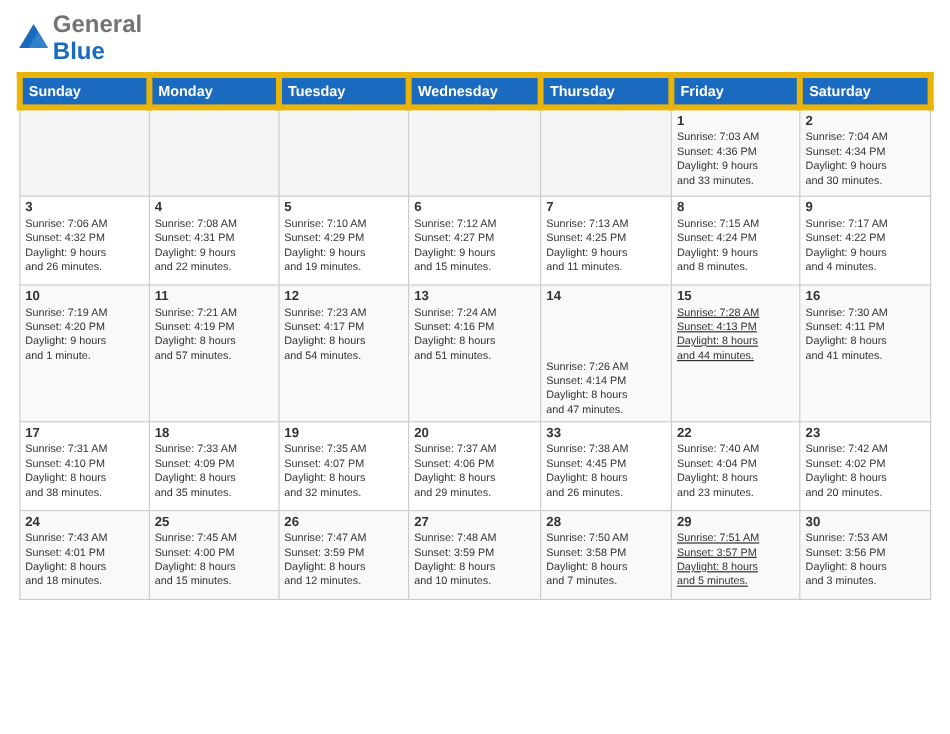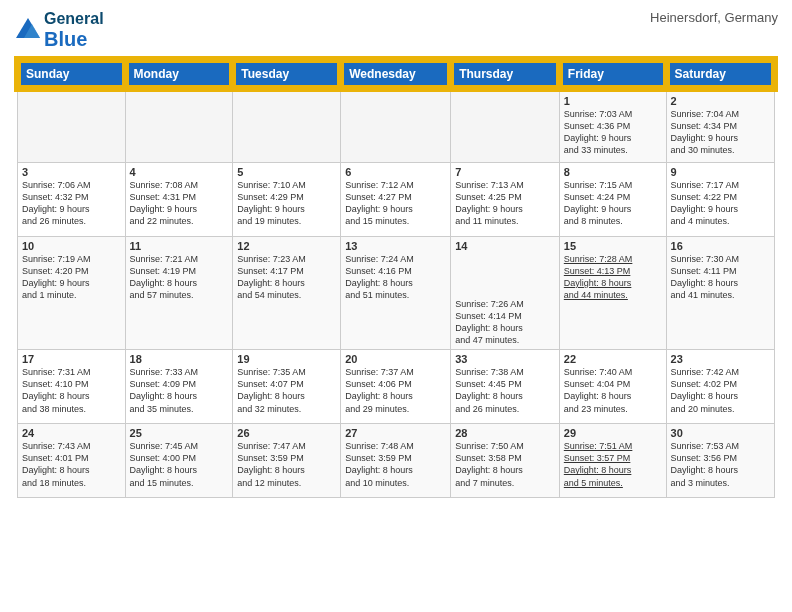--- a/index.html
+++ b/index.html
@@ -25,23 +25,23 @@
       display: flex;
       align-items: center;
       gap: 0;
     }
     .logo-text {
       display: flex;
       flex-direction: column;
       line-height: 1.1;
     }
     .logo-general {
-      font-size: 16px;
-      font-weight: bold;
-      color: #0c4a6e;
+      font-size: 20px;
+      font-weight: bold;
+      color: #737373;
     }
     .logo-blue {
       font-size: 20px;
       font-weight: bold;
       color: #1a6abf;
     }
     .logo-icon {
       width: 28px;
       height: 28px;
       margin-right: 2px;
@@ -62,21 +62,21 @@
       width: 100%;
       border-collapse: collapse;
     }
     .calendar th {
       background: #1a6abf;
       color: #fff;
       text-align: left;
       padding: 4px 5px;
       font-size: 12px;
       font-weight: bold;
-      border: 7px solid #eab308;
+      border: 5px solid #eab308;
     }
     .calendar td {
       vertical-align: top;
       border: 1px solid #ccc;
       padding: 3px 4px;
       font-size: 9.5px;
       color: #333;
       width: 113px;
       height: 74px;
       background: #fff;
@@ -111,21 +111,20 @@
       <svg class="logo-icon" viewBox="0 0 28 28">
         <polygon points="14,2 26,22 2,22" fill="#1a6abf"></polygon>
         <polygon points="18,8 26,22 10,22" fill="#3a8fd0" opacity="0.7"></polygon>
       </svg>
       <div class="logo-text">
         <span class="logo-general">General</span>
         <span class="logo-blue">Blue</span>
       </div>
     </div>
     <div class="title-area">
-      <div class="location">Heinersdorf, Germany</div>
     </div>
   </div>
 
   <table class="calendar">
     <thead>
       <tr>
         <th>Sunday</th>
         <th>Monday</th>
         <th>Tuesday</th>
         <th>Wednesday</th>

